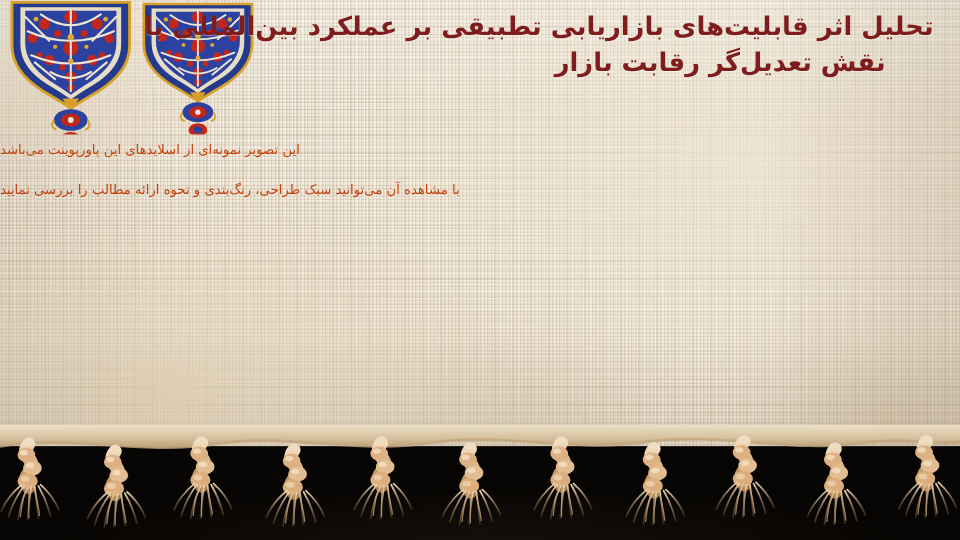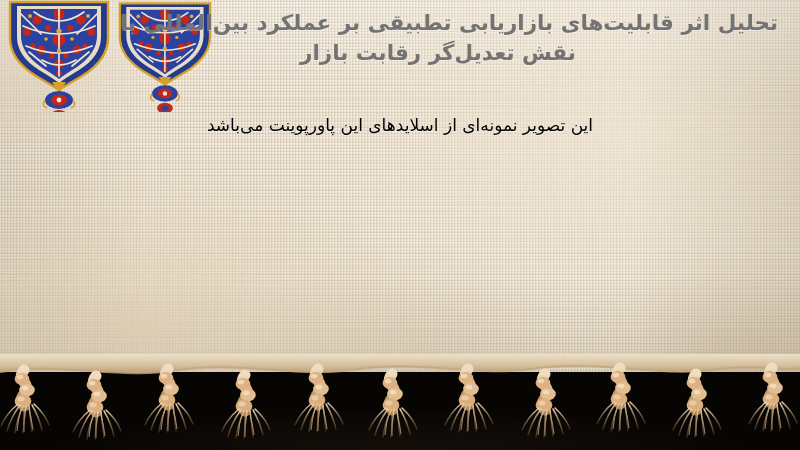--- a/index.html
+++ b/index.html
@@ -51,32 +51,32 @@
                              rgba(0,0,0,0) 80%, rgba(120,96,62,.14) 100%);
   }
 
   
   .ornaments{position:absolute;top:0;left:0;width:250px;height:110px;}
 
   
   .title{
     position:absolute;right:22px;top:8px;width:640px;
     text-align:center;direction:rtl;
-    color:#737373;
+    color:#7f1d1d;
     font-size:21.5px;line-height:30px;font-weight:bold;
     letter-spacing:.1px;
     text-shadow:0 1px 0 rgba(255,255,255,.35);
   }
   .title .ln{display:block;white-space:nowrap;}
-  .title .ln2{padding-right:40px;}
+  .title .ln2{padding-right:40px;text-align:right;}
 
   .body{
     position:absolute;right:0;left:0;top:108px;
-    text-align:center;direction:rtl;color:#000000;
-    font-size:17px;line-height:34px;
+    text-align:left;direction:rtl;color:#c2410c;
+    font-size:11px;line-height:34px;
     text-shadow:0 1px 0 rgba(255,255,255,.3);
   }
   .body .ln{display:block;white-space:nowrap;}
 
   
   .blackband{
     position:absolute;left:0;right:0;bottom:0;height:78px;
     background:
       radial-gradient(ellipse 500px 60px at 50% 100%, #150f0a 0%, #070503 70%),
       #050302;
@@ -174,20 +174,21 @@
     </svg>
   </div>
 
   <div class="title">
     <span class="ln ln1">تحلیل اثر قابلیت‌های بازاریابی تطبیقی بر عملکرد بین‌المللی با</span>
     <span class="ln ln2">نقش تعدیل‌گر رقابت بازار</span>
   </div>
 
   <div class="body">
     <span class="ln">این تصویر نمونه‌ای از اسلایدهای این پاورپوینت می‌باشد</span>
+    <span class="ln">با مشاهده آن می‌توانید سبک طراحی، رنگ‌بندی و نحوه ارائه مطالب را بررسی نمایید</span>
   </div>
 
   <div class="blackband"></div>
 
   <div class="fringe">
     <svg width="800" height="96" viewBox="0 0 800 96">
       <defs>
         <linearGradient id="ropeG" x1="0" y1="0" x2="0" y2="1">
           <stop offset="0%" stop-color="#f0ddc0"></stop>
           <stop offset="45%" stop-color="#d8ab77"></stop>

